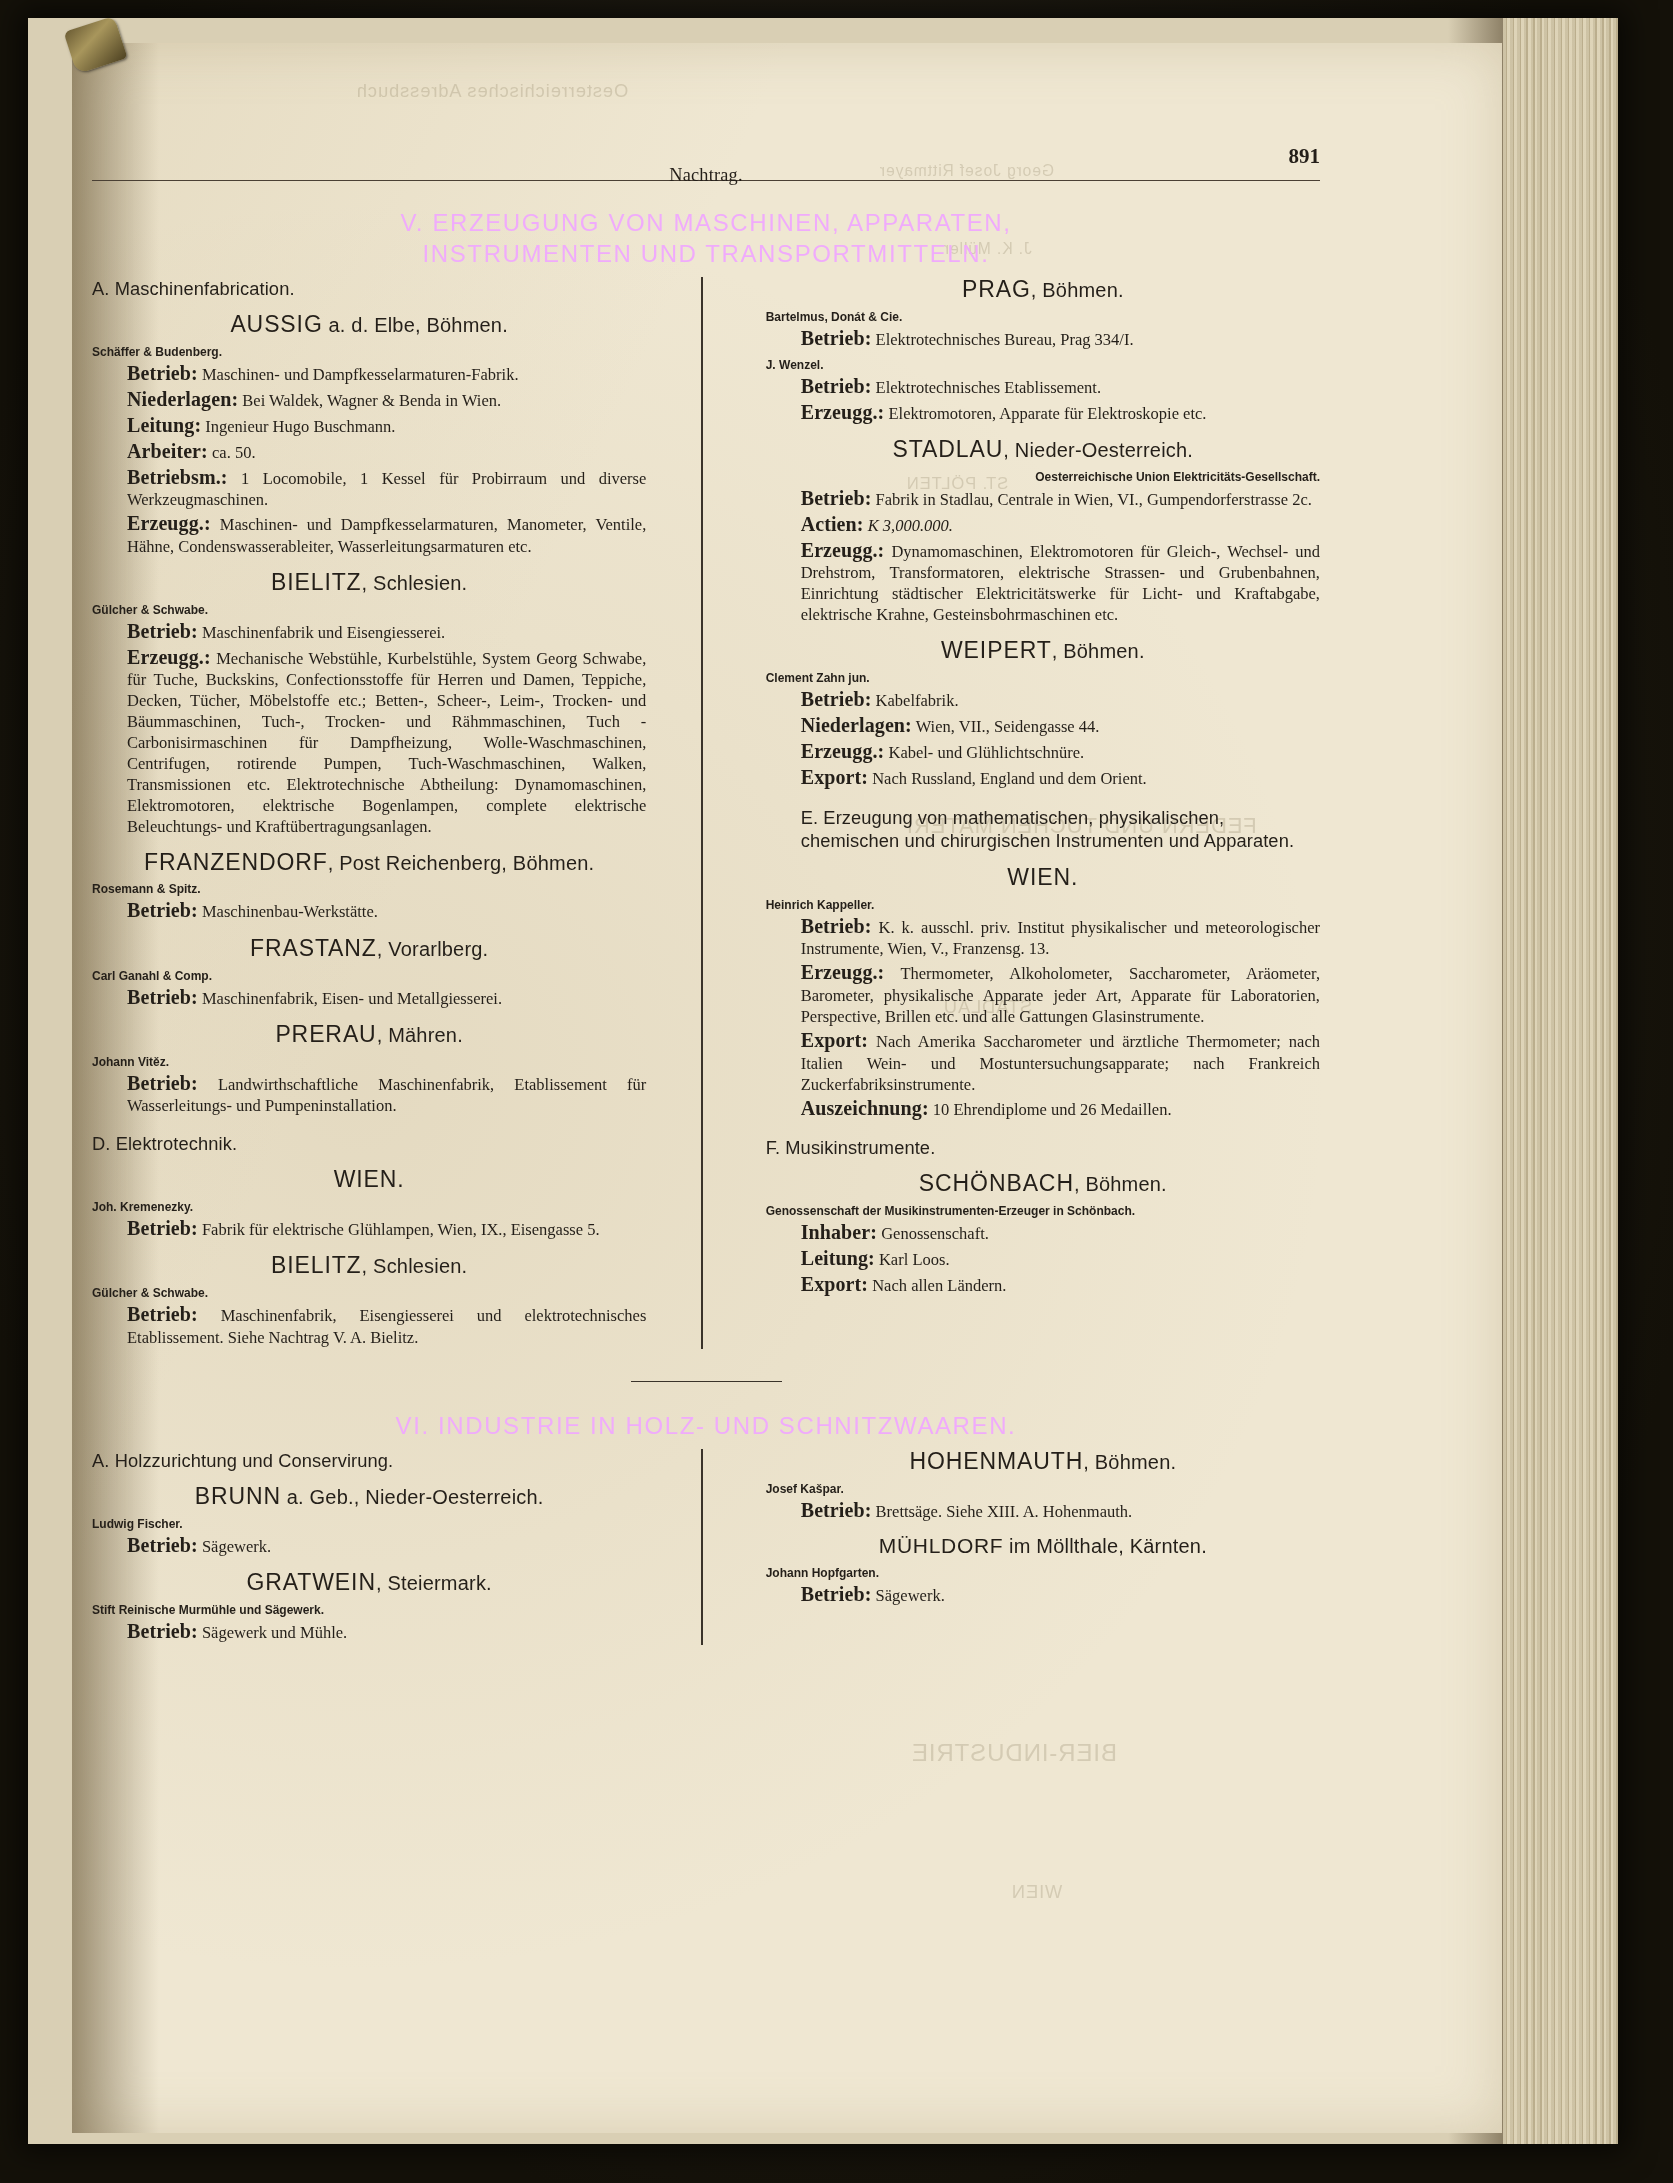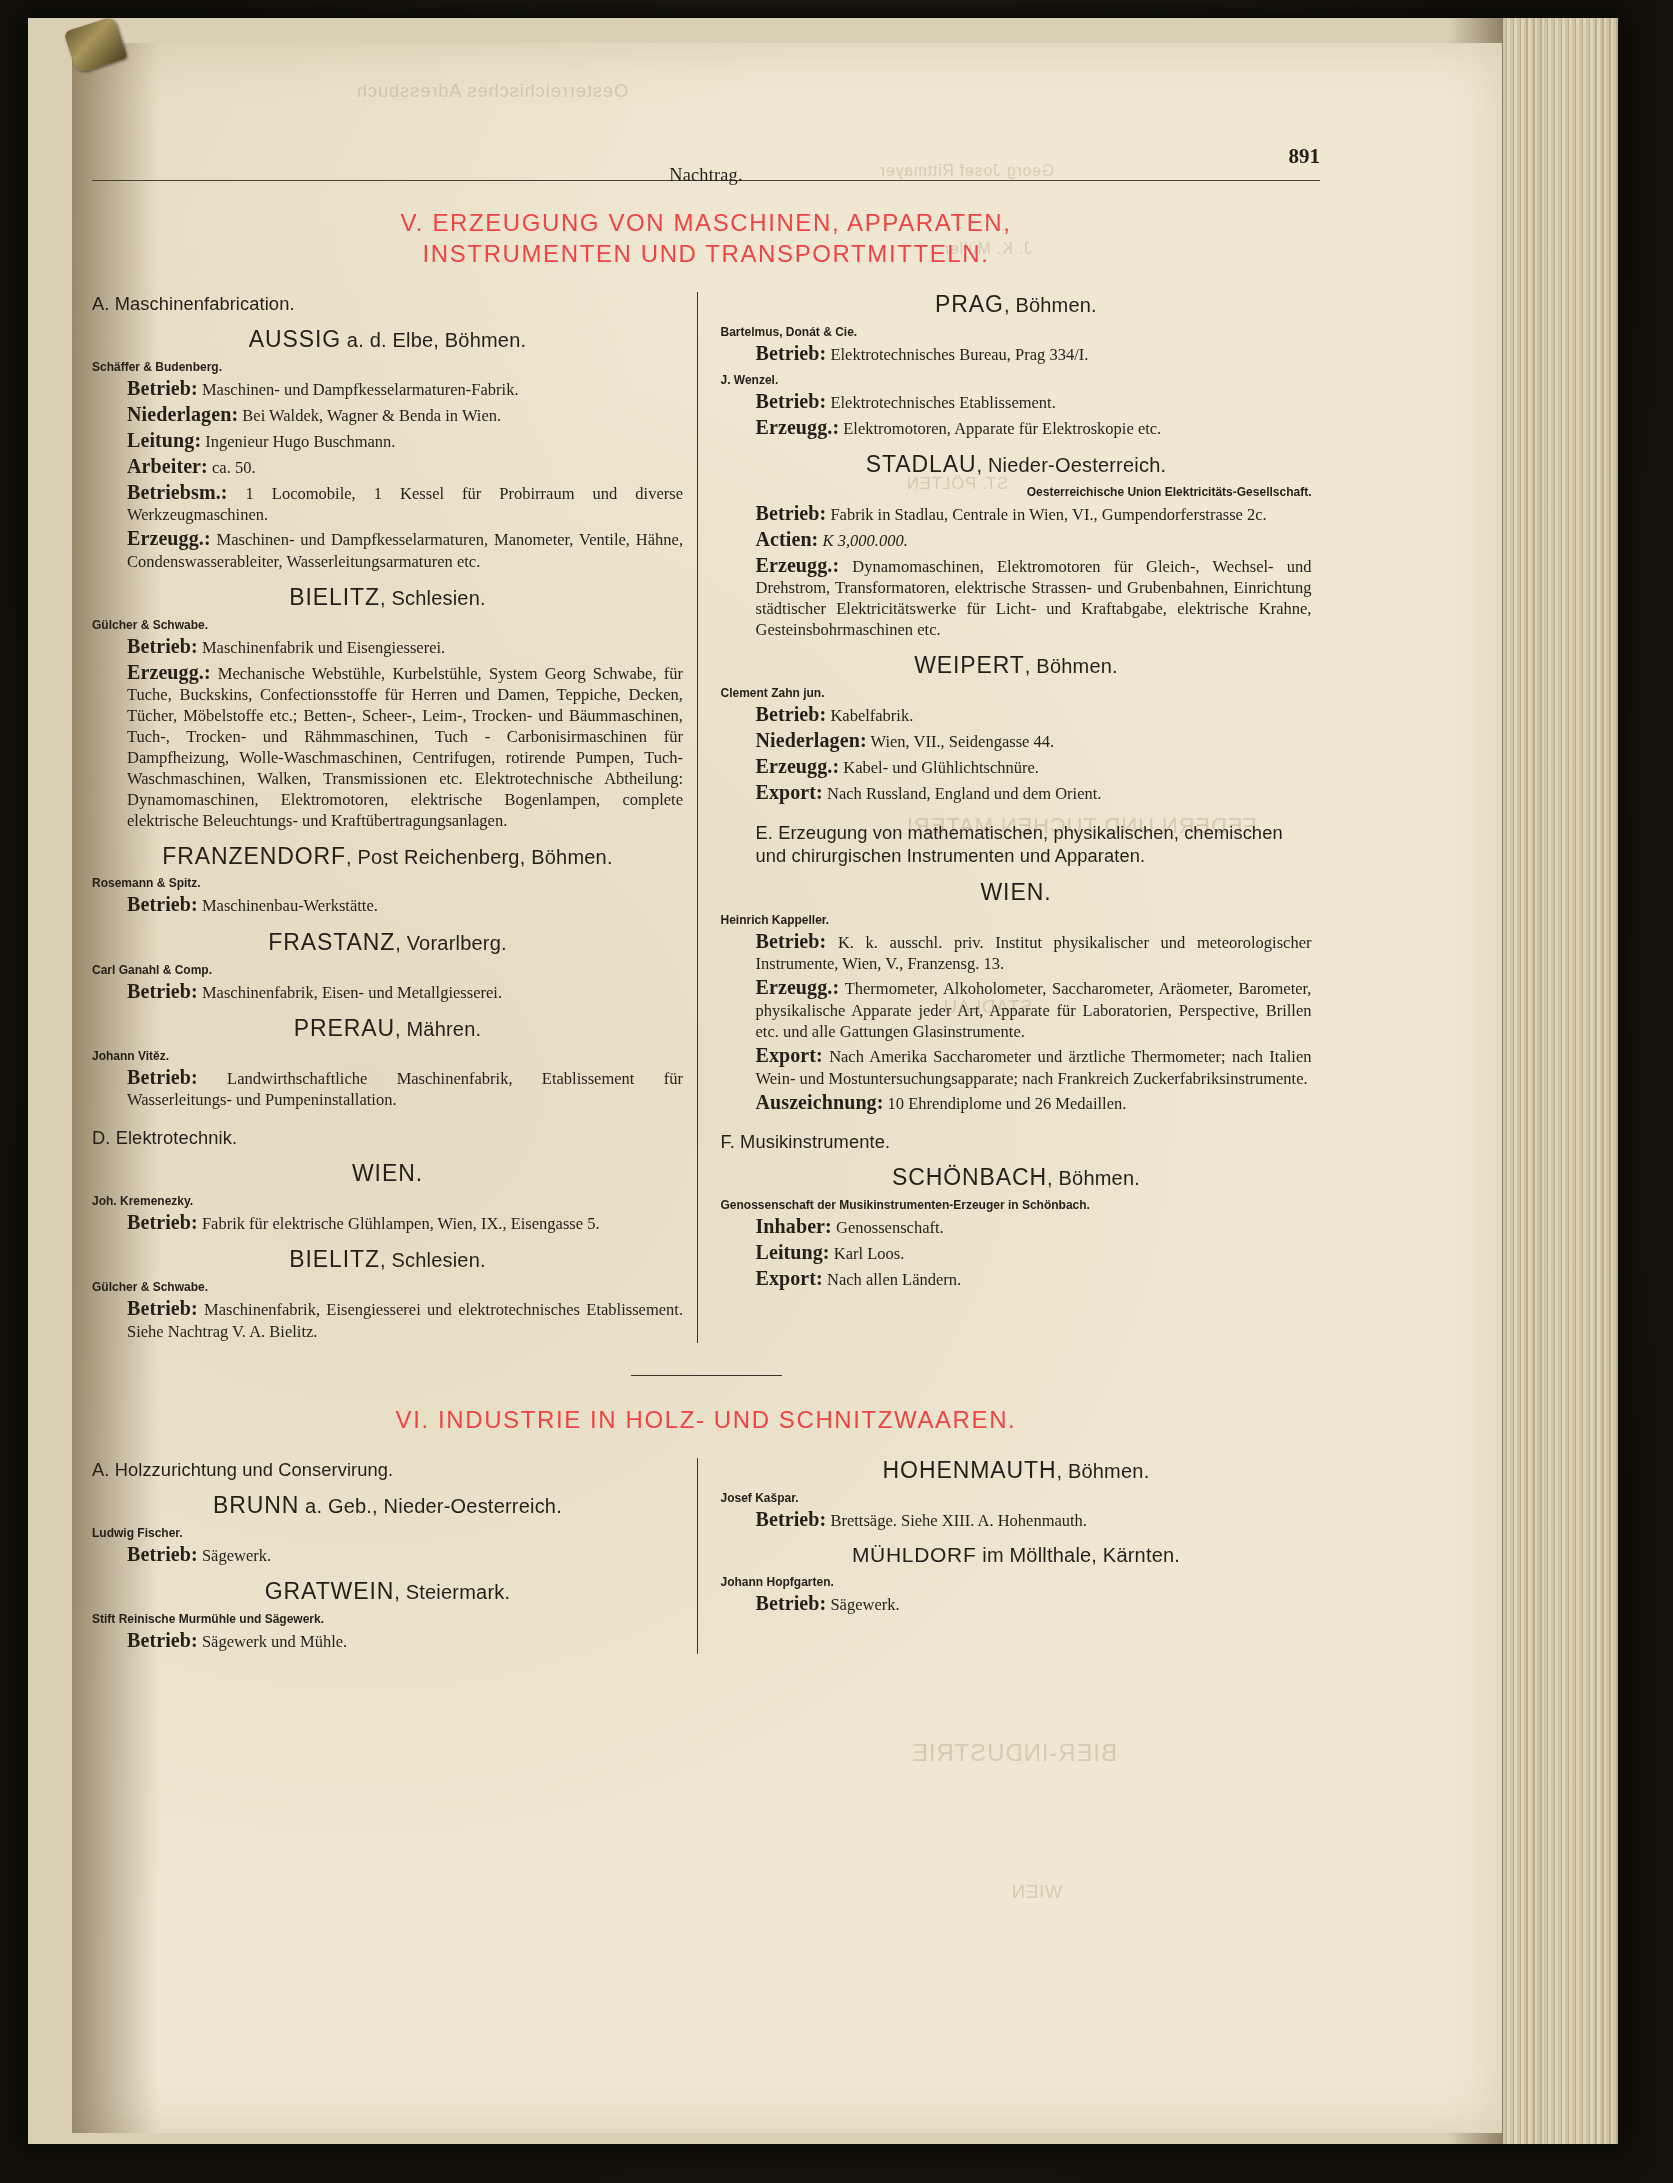--- a/index.html
+++ b/index.html
@@ -111,28 +111,29 @@
 
   
   h1.section-title {
     font-family: "Liberation Sans", sans-serif;
     font-weight: normal;
     letter-spacing: 1.6px;
     font-size: 24px;
     text-align: center;
     margin: 26px 0 4.6px 0;
     line-height: 1.30;
-    color: #ef4444;
+    color: #f0abfc;
   }
   h1.section-title .ln2 { display:block; }
 
   .cols {
     position: relative;
     display: flex;
-    margin-top: 21px;
+    margin-top: 6px;
+    gap: 41px;
   }
   .col {
     width: 591px;
   }
   .col.left { padding-right: 13.7px; }
   .col.right { padding-left: 22px; }
   .col-rule {
     width: 1.8px;
     background: #3a332a;
     margin: 1.8px 0 0 0;

